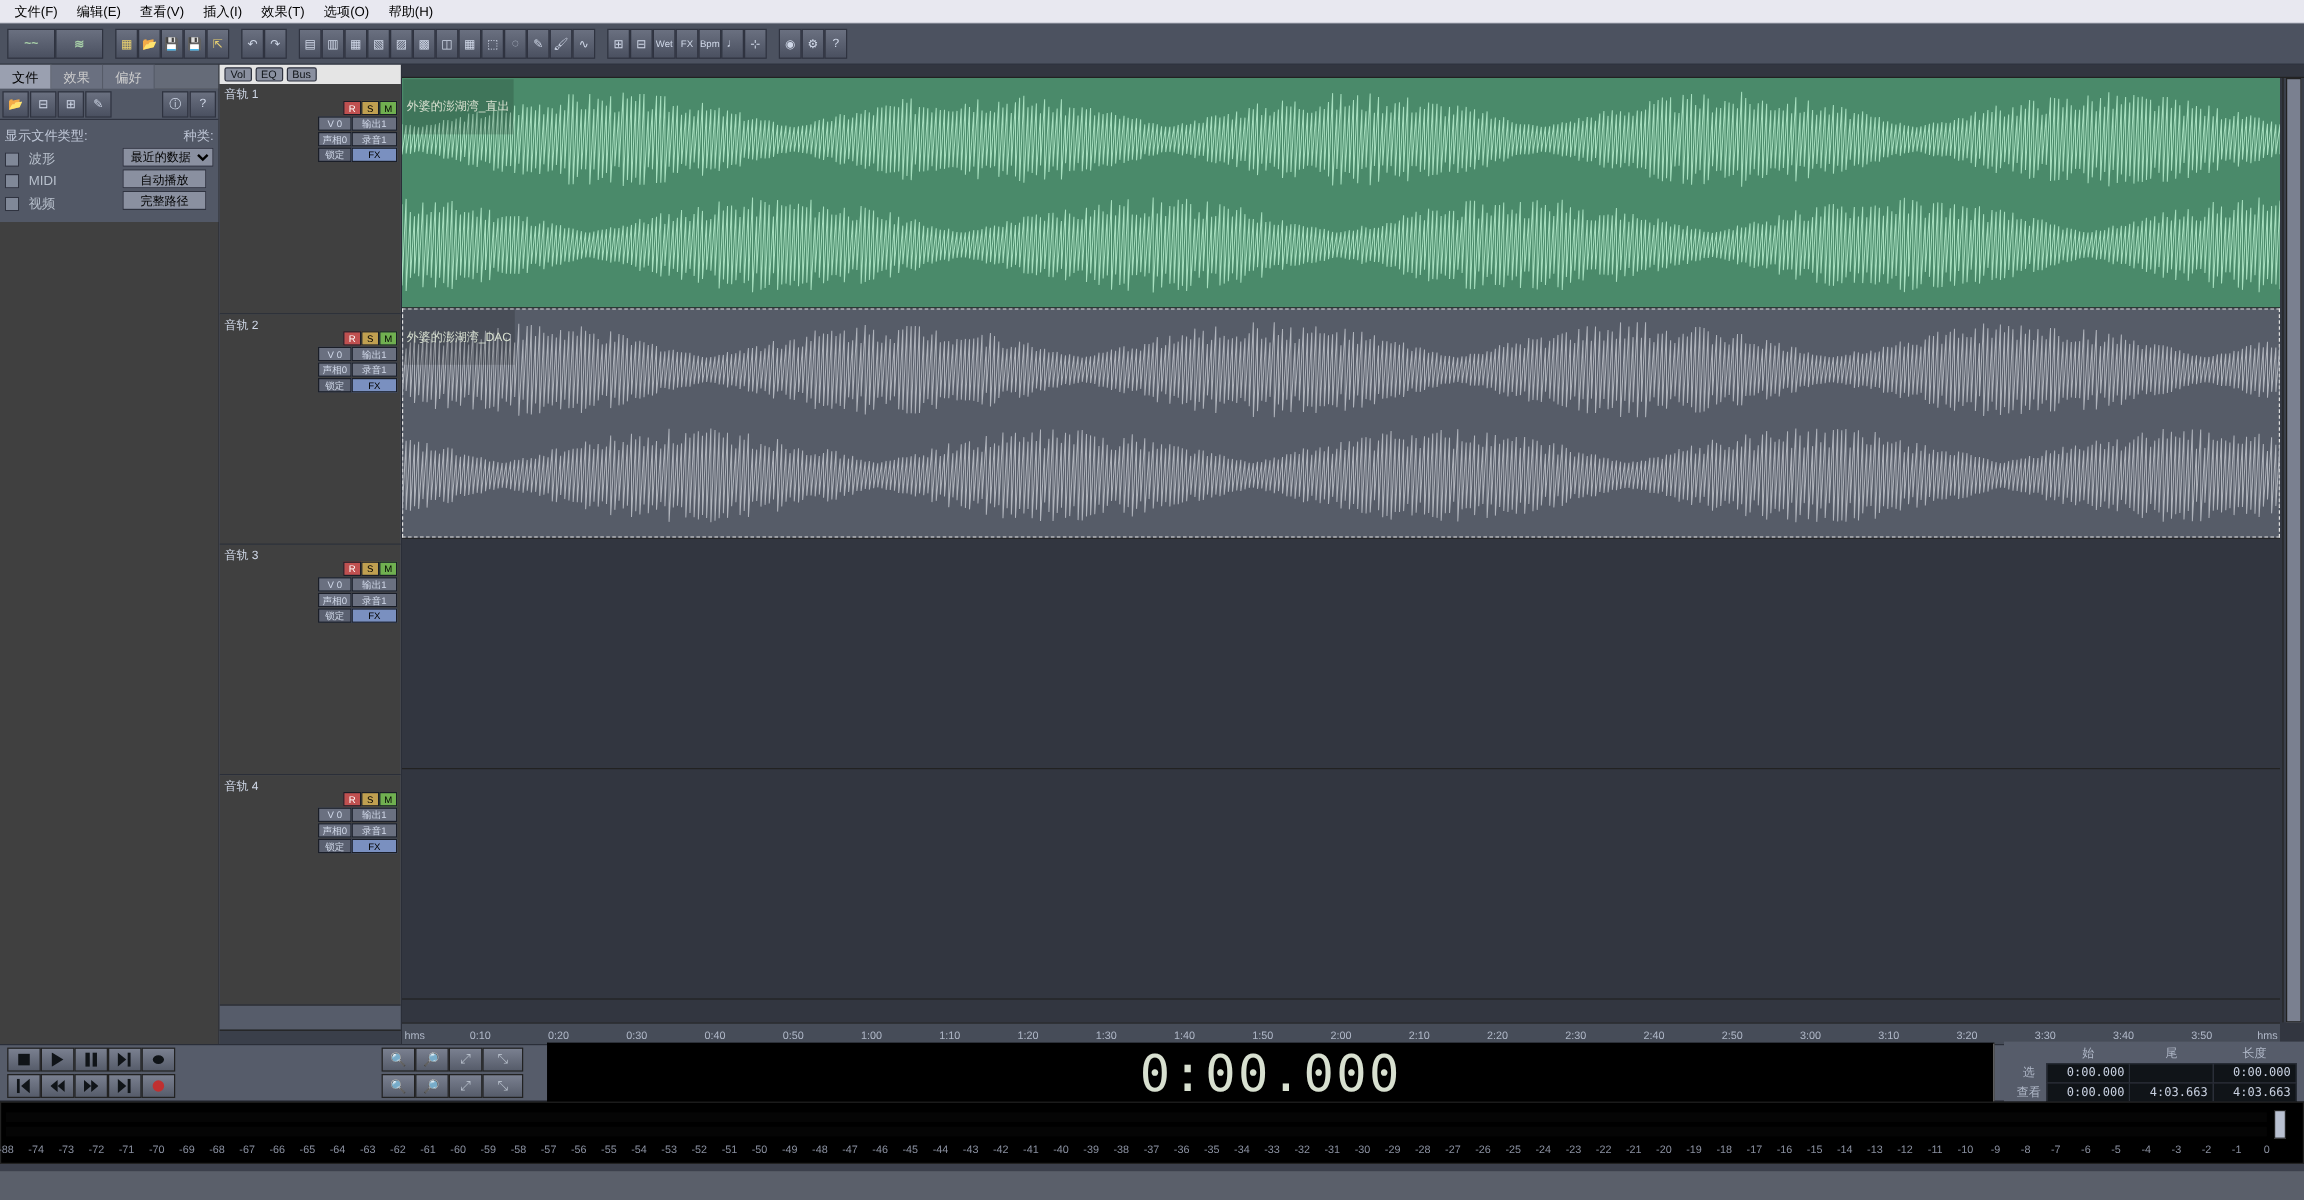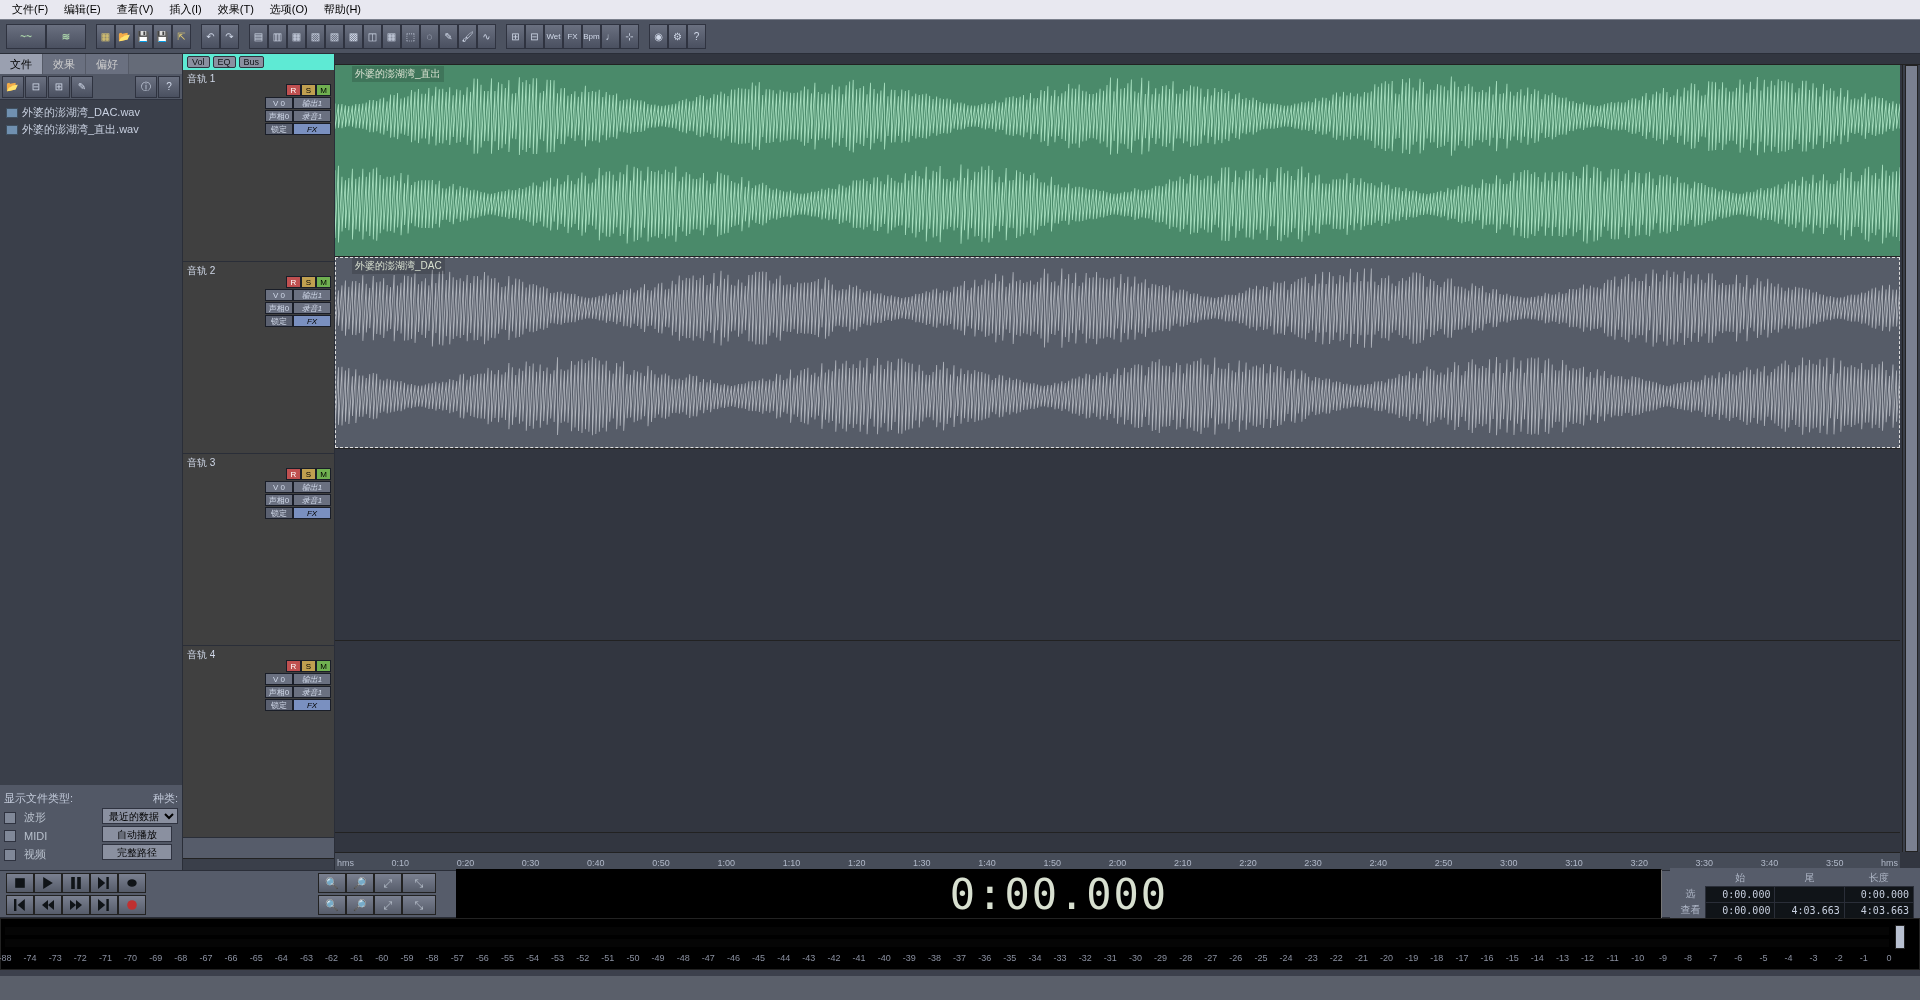--- a/index.html
+++ b/index.html
@@ -31,42 +31,42 @@
 .frow .fic { width:12px; height:10px; background:#7090b0; border:1px solid #405060; }
 #lp-bottom { background:#525866; padding:4px; font-size:11px; }
 #lp-bottom .lbl { color:#c0c8d8; }
 #lp-bottom .row { display:flex; align-items:center; gap:4px; margin:2px 0; }
 #lp-bottom .chk { width:12px; height:12px; background:#808898; border:1px solid #2f3340; display:inline-block;}
 #lp-bottom select, #lp-bottom .selbtn { font-size:10px; background:#8a90a0; border:1px solid #2f3340; color:#000; padding:1px 2px; height:16px;}
 #lp-bottom .selbtn{ width:70px; text-align:center; cursor:pointer;}
 
 
 #trackcol { width:152px; background:#565c6a; border-right:1px solid #2a2e38; display:flex; flex-direction:column; }
-#tc-top { height:16px; background:#5eead4; display:flex; align-items:center; gap:3px; padding:0 4px; font-size:9px;}
+#tc-top { height:16px; background:#e5e5e5; display:flex; align-items:center; gap:3px; padding:0 4px; font-size:9px;}
 #tc-top .pill { background:#8a90a0; border:1px solid #2f3340; color:#101418; padding:0 4px; border-radius:2px; cursor:pointer;}
 #tracks-hdrs { flex:1; overflow:hidden; }
 .thdr { width:100%; border-bottom:1px solid #2a2e38; background:#404040; position:relative; }
 .thdr .name { position:absolute; top:2px; left:4px; font-size:10px; color:#d0d8e8; }
 .thdr .btnrow { position:absolute; right:3px; display:flex; gap:0; }
 .thdr .btnrow.row1 { top:14px; }
 .thdr .btnrow.rowV { top:27px; }
 .thdr .btnrow.rowP { top:40px; }
 .thdr .btnrow.rowF { top:53px; }
 .sbtn { width:15px; height:12px; font-size:8px; display:flex; align-items:center; justify-content:center; border:1px solid #1a1e28; cursor:pointer;}
 .sbtn.r{background:#c05050;color:#fff;} .sbtn.s{background:#c0a050;color:#000;} .sbtn.m{background:#70b050;color:#000;}
 .cell { height:12px; font-size:8px; display:flex; align-items:center; justify-content:center; border:1px solid #1a1e28; background:#6a7080; color:#d0d8e8; cursor:pointer;}
-.cell.w25{width:28px;} .cell.w38{width:38px;font-style:italic;}
+.cell.w25{width:28px;} .cell.w38{width:38px;}
 .cell.lock{background:#5a6070;} .cell.fx{background:#7a90c0;color:#000;}
 #tc-hscroll{height:12px;background:#3a3f4a;border-top:1px solid #222;}
 
 
 #lanes { flex:1; background:#323640; position:relative; overflow:hidden; }
 #timeline-top { height:11px; background:#323640; border-bottom:1px solid #222; }
 .lane { position:absolute; left:0; right:20px; border-bottom:1px solid #222; }
-.lane .cliplabel { position:absolute; top:1px; left:17px; font-size:10px; color:#d8e0d0; background:rgba(0,0,0,.15); padding:1px 3px; z-index:3;}
+.lane .cliplabel { position:absolute; top:1px; left:1px; font-size:10px; color:#d8e0d0; background:rgba(0,0,0,.15); padding:16px 3px; z-index:3;}
 .lane.green .clip { position:absolute; inset:0; background:#4a8a6a; }
 .lane.grey  .clip { position:absolute; inset:0; background:#565c68; }
 .lane .wave { position:absolute; left:0; right:0; height:42%; }
 .lane .wave svg { width:100%; height:100%; display:block; }
 .lane .num { position:absolute; right:-16px; top:50%; transform:translateY(-50%); font-size:10px; color:#9aa0b0;}
 #timeline-bot { position:absolute; left:0; right:20px; bottom:0; height:18px; background:#464c58; border-top:1px solid #222; display:flex; align-items:flex-end; font-size:9px; color:#b0b8c8; }
 #timeline-bot .tick { position:absolute; bottom:0; transform:translateX(-50%); }
 #timeline-bot .cap { position:absolute; bottom:2px; font-size:9px;margin-top:28px; }
 #lanes-vscroll{position:absolute;top:11px;right:0;bottom:18px;width:18px;background:#3a3f4a;border-left:1px solid #222;}
 #lanes-vscroll .thumb{position:absolute;left:2px;right:2px;background:#7a8090;border:1px solid #222;}
@@ -173,30 +173,20 @@
       </div>
     <div id="lp-tools">
       <div class="tbtn yel">📂</div>
       <div class="tbtn">⊟</div>
       <div class="tbtn">⊞</div>
       <div class="tbtn">✎</div>
       <div style="flex:1"></div>
       <div class="tbtn">ⓘ</div>
       <div class="tbtn">?</div>
     </div>
-    <div id="lp-files">
-        <div class="frow">
-          <span class="fic"></span>
-          <span>外婆的澎湖湾_DAC.wav</span>
-        </div>
-        <div class="frow">
-          <span class="fic"></span>
-          <span>外婆的澎湖湾_直出.wav</span>
-        </div>
-      </div>
     <div id="lp-bottom">
       <div class="row">
         <span class="lbl">显示文件类型:</span>
         <span style="flex:1"></span>
         <span class="lbl">种类:</span>
       </div>
       <div class="row" style="align-items:flex-start;">
         <div style="display:flex;flex-direction:column;gap:1px;" id="lp-types">
             <div class="row">
               <span class="chk"></span>

